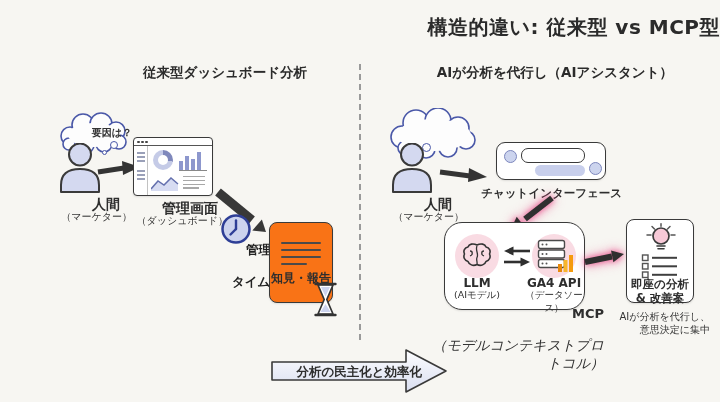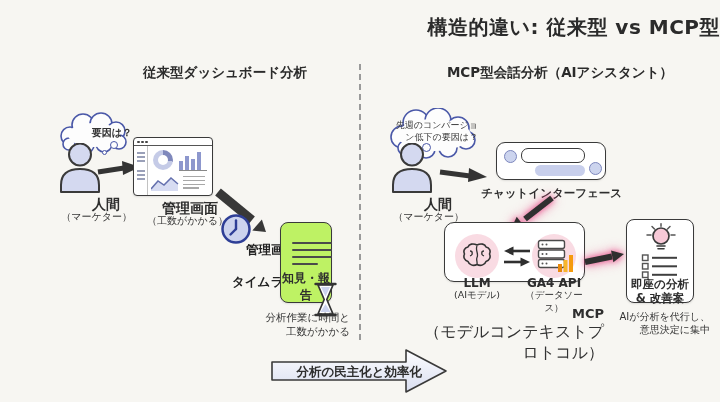--- a/index.html
+++ b/index.html
@@ -24,58 +24,58 @@
   .win-dot { position:absolute; top:2.5px; width:2.5px; height:2.5px; border-radius:50%; background:#444; }
   .sidebar { position:absolute; left:0; top:8px; bottom:0; width:14px; border-right:1px solid #c2c2c2; }
   .sb-line { position:absolute; left:2.5px; width:8px; height:1.5px; background:#9aa0b8; }
   .donut { position:absolute; left:19px; top:12px; width:20px; height:20px; border-radius:50%; background:conic-gradient(#7f88bc 0 100deg, #c5cbe7 100deg 360deg); }
   .donut-hole { position:absolute; left:5px; top:5px; width:10px; height:10px; border-radius:50%; background:#fff; }
   .bars { position:absolute; left:45px; top:11px; width:28px; height:22px; display:flex; align-items:flex-end; gap:2px; border-bottom:1px solid #888; }
   .bar { width:4px; background:#8d97cd; }
   .txtlines { position:absolute; left:49px; top:38px; }
   .txtline { width:22px; height:1.4px; background:#a8a8a8; margin-bottom:2.4px; }
 
-  .report-box { left:280px; top:222px; width:52px; height:81px; background:#bef264; border:1.5px solid #3a3a3a; border-radius:8px; box-shadow:0 1px 2px rgba(0,0,0,.10); }
+  .report-box { left:269px; top:222px; width:64px; height:81px; background:#f97316; border:1.5px solid #3a3a3a; border-radius:8px; box-shadow:0 1px 2px rgba(0,0,0,.10); }
   .doc-line { position:absolute; left:11px; height:2px; background:#4a4a4a; border-radius:1px; }
   .report-label { position:absolute; left:0; top:47px; width:100%; text-align:center; font-size:12px; font-weight:bold; }
 
   .proc-text { left:196px; top:242px; width:100px; font-weight:bold; font-size:12.5px; line-height:16px; color:#222; }
   .cap { font-size:10.5px; line-height:14px; color:#333; }
 
   .chatbox { left:496px; top:142px; width:110px; height:38px; background:#fff; border:1.5px solid #3a3a3a; border-radius:9px; box-shadow:0 1px 2px rgba(0,0,0,.10); }
   .avatar { position:absolute; width:13px; height:13px; border-radius:50%; background:#ccd4ee; border:1px solid #7d87bd; }
   .chat-bubble-out { position:absolute; left:24px; top:5px; width:64px; height:15px; border:1.3px solid #3a3a3a; border-radius:7px; background:#fff; }
   .chat-bubble-fill { position:absolute; left:38px; top:22px; width:50px; height:11px; border-radius:6px; background:#c8cfec; }
 
-  .mcp-box { left:444px; top:222px; width:141px; height:60px; background:#fff; border:1.5px solid #3a3a3a; border-radius:10px; box-shadow:0 1px 2px rgba(0,0,0,.10); }
+  .mcp-box { left:444px; top:222px; width:141px; height:88px; background:#fff; border:1.5px solid #3a3a3a; border-radius:18px; box-shadow:0 1px 2px rgba(0,0,0,.10); }
   .pink-circle { position:absolute; width:44px; height:44px; border-radius:50%; background:#f9dbe3; }
   .node-label { position:absolute; text-align:center; font-size:12px; font-weight:bold; }
   .node-sub { position:absolute; text-align:center; font-size:9.5px; color:#333; }
 
   .result-box { left:626px; top:219px; width:68px; height:84px; background:#fff; border:1.5px solid #3a3a3a; border-radius:8px; box-shadow:0 1px 2px rgba(0,0,0,.10); }
   .result-text { position:absolute; left:0; width:100%; text-align:center; font-size:11.5px; font-weight:bold; line-height:14px; }
 
   .glow { filter:drop-shadow(0 0 3px rgba(231,61,129,.9)) drop-shadow(0 0 6px rgba(231,61,129,.45)); }
 
   .mcp-caption-1 { font-size:13px; font-weight:bold; }
-  .mcp-caption-2 { font-size:16px; color:#333; margin-top:1px; }
+  .mcp-caption-2 { font-size:14px; color:#333; margin-top:16px;font-style:italic; }
 
   .bottom-arrow-text { left:282px; top:364px; width:140px; font-size:12.5px; font-weight:bold; color:#2e2e2e; }
 </style>
 </head>
 <body>
 
 <div class="canvas">
 
   <div class="abs title ctr">構造的違い: 従来型 vs MCP型</div>
 
   <div class="abs divider"></div>
 
   <div class="abs col-header ctr" style="left:27px;">従来型ダッシュボード分析</div>
-  <div class="abs col-header ctr" style="left:393px;">MCP型会話分析（AIアシスタント）</div>
+  <div class="abs col-header ctr" style="left:393px;">AIが分析を代行し（AIアシスタント）</div>
 
   <svg class="abs" style="left:56px;top:112px;" width="76" height="42" viewBox="0 0 76 42">
     <g fill="#fdfdfd" stroke="#4a58a8" stroke-width="1.6">
       <circle cx="14" cy="24" r="9"></circle>
         <circle cx="27" cy="13" r="11"></circle>
         <circle cx="45" cy="12" r="11"></circle>
       <circle cx="60" cy="19" r="9"></circle>
         <circle cx="63" cy="30" r="7"></circle>
         <circle cx="48" cy="32" r="8"></circle>
       <circle cx="30" cy="33" r="8"></circle>
@@ -127,21 +127,21 @@
       <polyline points="0,14 7,6 13,10 20,3 27,9" fill="none" stroke="#6470ae" stroke-width="1.5"></polyline>
     </svg>
     <div class="txtlines">
       <div class="txtline"></div>
         <div class="txtline"></div>
         <div class="txtline"></div>
         <div class="txtline" style="width:16px;"></div>
     </div>
   </div>
   <div class="abs plabel ctr" style="left:128px;top:200px;width:90px;font-family:Liberation Serif, serif;">管理画面</div>
-  <div class="abs psub ctr" style="left:118px;top:214px;width:110px;">（工数がかかる）</div>
+  <div class="abs psub ctr" style="left:118px;top:214px;width:110px;">（ダッシュボード）</div>
 
   <svg class="abs" style="left:210px;top:186px;" width="66" height="52" viewBox="0 0 66 52">
     <line x1="8" y1="6" x2="42" y2="34" stroke="#383838" stroke-width="9"></line>
     <polygon points="56,46 42.3,44.5 51.9,33.6" fill="#383838"></polygon>
   </svg>
 
   <svg class="abs" style="left:220px;top:213px;" width="32" height="32" viewBox="0 0 32 32">
     <circle cx="16" cy="16" r="13.5" fill="#ccd3ee" stroke="#2e3e96" stroke-width="2.5"></circle>
     <line x1="16" y1="16" x2="16" y2="7.5" stroke="#2e3e96" stroke-width="2.4" stroke-linecap="round"></line>
     <line x1="16" y1="16" x2="10.5" y2="21.5" stroke="#2e3e96" stroke-width="2.4" stroke-linecap="round"></line>
@@ -161,42 +161,34 @@
     <div class="report-label">知見・報告</div>
   </div>
 
   <svg class="abs" style="left:312px;top:281px;" width="27" height="37" viewBox="0 0 27 37">
     <path d="M6 4 L21 4 L14.8 18.5 L21 33 L6 33 L12.2 18.5 Z" fill="#ffffff" stroke="#333" stroke-width="1.7" stroke-linejoin="round"></path>
     <path d="M9 6 L18 6 L13.5 15.5 Z" fill="#ccd3ee"></path>
     <path d="M13.5 23 L18.5 31 L8.5 31 Z" fill="#ccd3ee"></path>
     <line x1="3.5" y1="3" x2="23.5" y2="3" stroke="#333" stroke-width="2.4" stroke-linecap="round"></line>
     <line x1="3.5" y1="34" x2="23.5" y2="34" stroke="#333" stroke-width="2.4" stroke-linecap="round"></line>
   </svg>
-  <div class="abs cap ctr" style="left:256px;top:310px;width:94px;">
-    <div>分析作業に時間と</div>
-    <div>工数がかかる</div>
-  </div>
 
   <svg class="abs" style="left:386px;top:108px;" width="96" height="52" viewBox="0 0 96 52">
     <g fill="#fdfdfd" stroke="#4a58a8" stroke-width="1.6">
       <circle cx="16" cy="29" r="11"></circle>
         <circle cx="30" cy="15" r="13"></circle>
         <circle cx="52" cy="13" r="13"></circle>
       <circle cx="72" cy="20" r="11"></circle>
         <circle cx="80" cy="32" r="9"></circle>
         <circle cx="62" cy="40" r="9"></circle>
       <circle cx="40" cy="41" r="9"></circle>
         <circle cx="19" cy="40" r="7"></circle>
     </g>
     <ellipse cx="48" cy="27" rx="37" ry="16" fill="#fdfdfd"></ellipse>
   </svg>
-  <div class="abs bubble-text small ctr" style="left:390px;top:120px;width:88px;">
-    <div>先週のコンバージョ</div>
-    <div>ン低下の要因は？</div>
-  </div>
   <div class="abs trail" style="left:422px;top:143px;width:9px;height:9px;"></div>
   <div class="abs trail" style="left:413px;top:153px;width:5px;height:5px;"></div>
 
   <svg class="abs" style="left:388px;top:143px;" width="48" height="50" viewBox="0 0 48 50">
     <circle cx="24" cy="11.5" r="11" fill="#d4d9f0" stroke="#3a3a3a" stroke-width="2"></circle>
     <path d="M5 49 V42 C5 30 13 26 24 26 C35 26 43 30 43 42 V49 Z" fill="#d4d9f0" stroke="#3a3a3a" stroke-width="2" stroke-linejoin="round"></path>
   </svg>
   <div class="abs plabel ctr" style="left:372px;top:196px;width:80px;">人間</div>
   <div class="abs psub ctr" style="left:360px;top:210px;width:104px;">（マーケター）</div>
 

